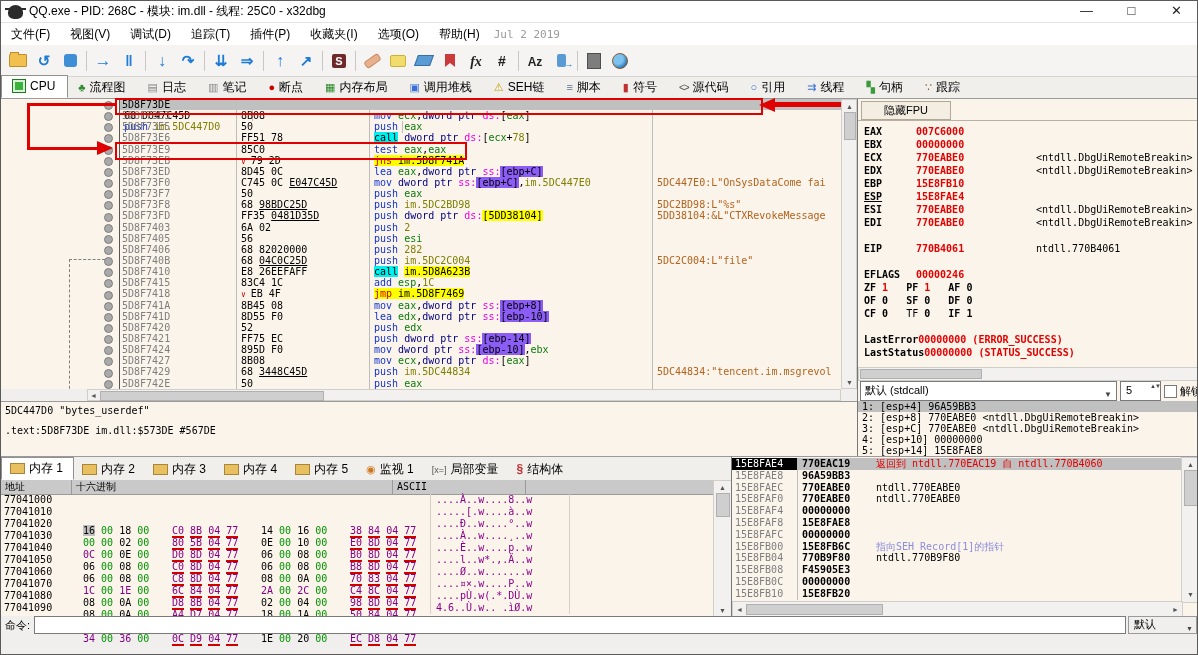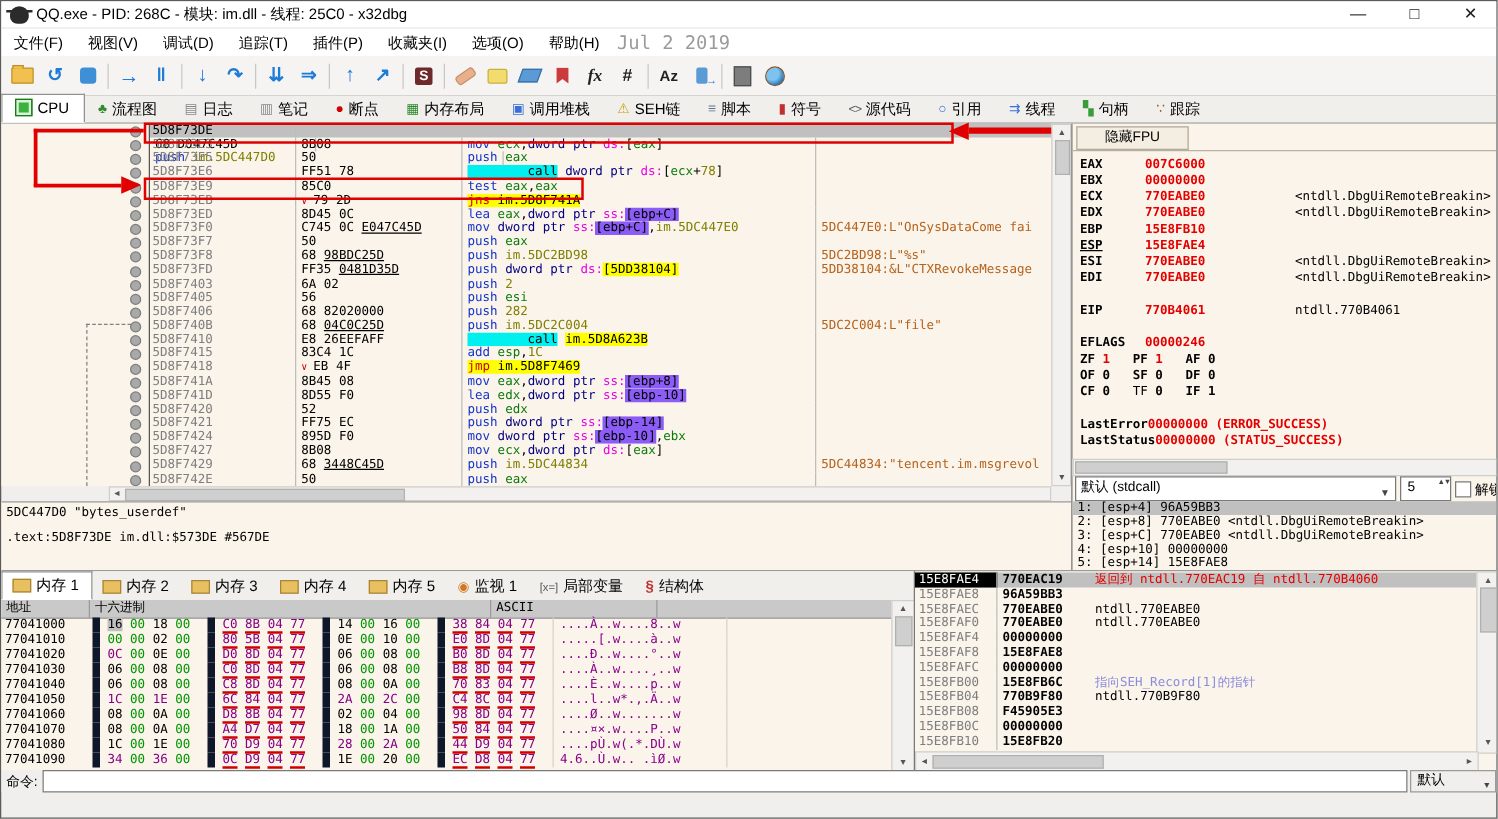--- a/index.html
+++ b/index.html
@@ -11,21 +11,21 @@
   
   .titlebar{left:0;top:0;width:1198px;height:22px;background:#fff;display:flex;align-items:center;border-bottom:1px solid #e3e3e3;}
   .appicon{width:15px;height:14px;margin:0 6px 0 7px;background:#2b2b2b;border-radius:50% 50% 40% 40%;position:relative;}
   .appicon:before{content:"";position:absolute;left:-3px;top:3px;width:21px;height:2px;background:#2b2b2b;}
   .titletext{font-size:12px;}
   .wctrls{margin-left:auto;display:flex;}
   .wc{width:45px;height:21px;text-align:center;line-height:20px;font-size:13px;color:#222;}
   
   .menubar{left:0;top:22px;width:1198px;height:22px;background:#fff;display:flex;align-items:center;font-size:12px;}
   .mitem{padding:2px 10px;}
-  .mdate{color:#9a9a9a;font-family:"DejaVu Sans Mono",monospace;font-size:15px;margin-left:4px;}
+  .mdate{color:#9a9a9a;font-family:"DejaVu Sans Mono",monospace;font-size:11px;margin-left:4px;}
   
   .toolbar{left:0;top:44px;width:1198px;height:32px;background:#f5f4f2;border-bottom:1px solid #d6d4d0;display:flex;align-items:center;padding-left:4px;}
   .tbtn{width:26px;height:24px;display:flex;align-items:center;justify-content:center;}
   .tsep{width:1px;height:20px;background:#c9c7c3;margin:0 3px;}
   .ticon{display:inline-block;font-size:15px;font-weight:bold;line-height:1;}
   .ic-open-file{width:16px;height:11px;background:#f2c04e;border:1px solid #c08f28;border-radius:1px;position:relative;}
   .ic-open-file:before{content:"";position:absolute;top:-3px;left:0;width:7px;height:2px;background:#f2c04e;border:1px solid #c08f28;border-bottom:none;}
   .ic-restart:before{content:"↺";color:#1e7bd7;}
   .ic-close{width:13px;height:13px;background:#3f8fd6;border-radius:3px;}
   .ic-run:before{content:"→";color:#1e7bd7;font-size:17px;}
@@ -78,21 +78,21 @@
   .drow.sel{background:#C0C0C0;flex-direction:column;}
   .c-addr{width:114px;padding-left:2px;color:#7e7e7e;border-right:1px solid #bdbdbd;flex:none;}
   .drow.sel .c-addr{color:#000;}
   .c-bytes{width:128px;padding-left:4px;border-right:1px solid #bdbdbd;flex:none;}
   .c-ins{width:278px;padding-left:4px;border-right:1px solid #bdbdbd;flex:none;overflow:hidden;}
   .c-cmt{flex:1;padding-left:4px;color:#b4621d;overflow:hidden;}
   .s-k{color:#000;} .s-u{color:#000;text-decoration:underline;}
   .s-jv{color:#d00000;font-size:8px;}
   .s-mn{color:#1434cc;} .s-reg{color:#0a7a0a;} .s-ptr{color:#000080;}
   .s-seg{color:#e800e8;} .s-adr{color:#7f7f00;}
-  .s-cy{color:#000;background:#00f0f0;padding-left:48px;}
+  .s-cy{color:#000;background:#00f0f0;}
   .s-yl{color:#000;background:#ffff00;}
   .s-ylr{color:#d00000;background:#ffff00;}
   .s-stk{color:#000;background:#8b5cf6;margin-top:12px;}
   .jline{position:absolute;border-color:#808080;}
   .redbox{position:absolute;border:2px solid #e00000;z-index:30;}
   .redline{position:absolute;background:#e00000;z-index:30;}
   .redtri{position:absolute;width:0;height:0;z-index:30;}
   
   .sb{background:#f2f1ef;border:1px solid #d0cec9;}
   .sbthumb{position:absolute;background:#cfcfcf;border:1px solid #b0b0b0;}
@@ -128,21 +128,21 @@
   .dtab.active{background:#fff;border:1px solid #919191;border-bottom:1px solid #fff;}
   .dtic-memory{width:13px;height:9px;background:#e8c060;border:1px solid #a8853a;}
   .dtic-watch:before{content:"◉";color:#d07820;font-size:11px;}
   .dtic-locals:before{content:"[x=]";color:#555;font-size:9px;}
   .dtic-struct:before{content:"§";color:#c03030;font-size:12px;font-weight:bold;}
   .mheaders{position:absolute;left:0;top:23px;width:712px;height:14px;background:#c9c9c9;border-bottom:1px solid #9a9a9a;display:flex;font-size:10px;line-height:13px;}
   .mh{padding-left:4px;border-right:1px solid #9a9a9a;}
   .mrows{position:absolute;left:0;top:37px;width:712px;}
   .mrow{display:flex;height:12px;line-height:12px;font-size:10px;white-space:pre;}
   .maddr{width:70px;padding-left:3px;flex:none;color:#000;}
-  .mgroup{width:80px;flex:none;border-left:6px solid #0f172a;padding-left:6px;}
+  .mgroup{width:80px;flex:none;border-left:3px solid #0f172a;padding-left:6px;margin-top:31px;}
   .mgroup.pg .mb{color:#850085;border-bottom:2px solid #d00000;}
   .masc{width:133px;flex:none;border-left:1px solid #d8d2c6;padding-left:5px;color:#8b008b;}
   .mend{flex:1;border-left:1px solid #d8d2c6;}
   .mb.gb{color:#009600;} .mb.kb{color:#000;} .mb.pb{color:#850085;}
   .mb.cur{background:#c0c0c0;}
   .dump-vscroll{position:absolute;left:712px;top:23px;width:18px;height:136px;}
   
   .bottom-right{left:730px;top:455px;width:468px;height:160px;background:#FBF4EA;border-top:1px solid #9a9a9a;border-left:1px solid #777;}
   .krows{position:absolute;left:0;top:1px;width:449px;}
   .krow{display:flex;height:11.8px;line-height:11.8px;font-size:10px;white-space:pre;}

